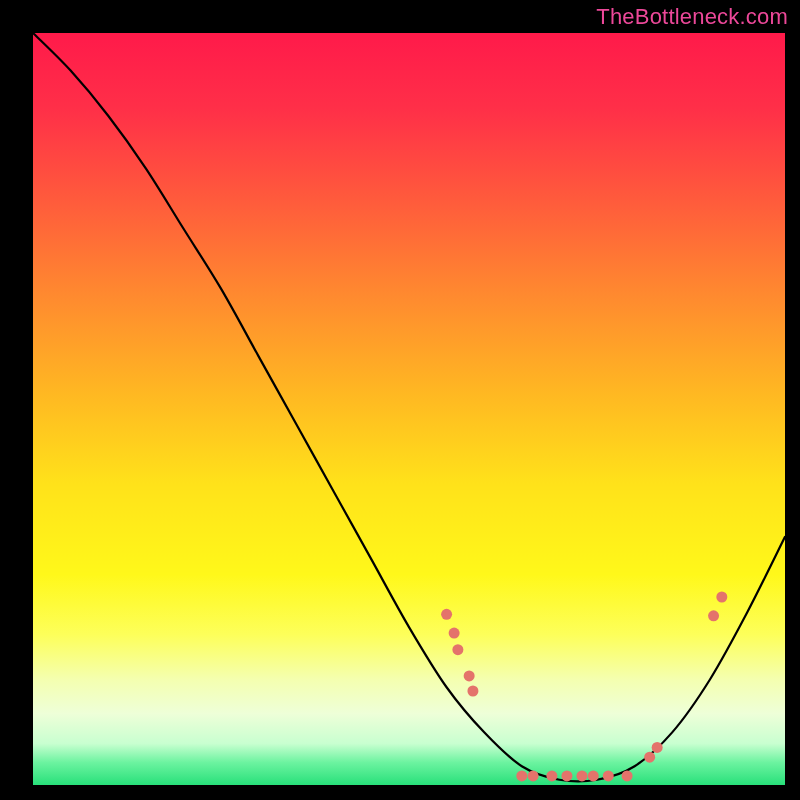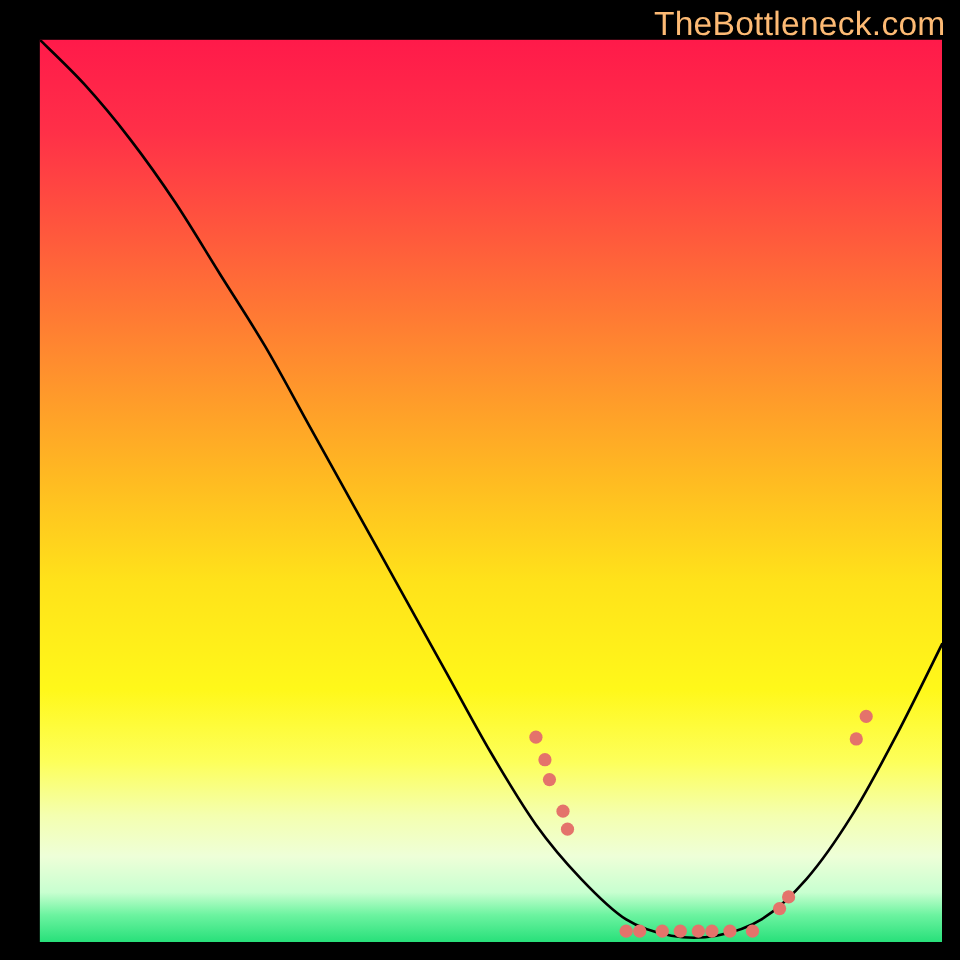--- a/index.html
+++ b/index.html
@@ -29,22 +29,22 @@
   .curve-svg {
     position: absolute;
     inset: 0;
     width: 100%;
     height: 100%;
   }
   .watermark {
     position: absolute;
     top: 4px;
     right: 12px;
-    color: #fdba74;
-    font-size: 28px;
+    color: #ec4899;
+    font-size: 22px;
     font-weight: 400;
     letter-spacing: 0.2px;
   }
 </style>
 </head>
 <body>
 
 <div class="outer">
   <div class="plot-area" id="plot-area" style="left: 33px; top: 33px; width: 752px; height: 752px;">
     <div class="gradient-bg" id="gradient-bg" style="background: linear-gradient(rgb(255, 26, 74) 0%, rgb(255, 47, 72) 10%, rgb(255, 90, 60) 22%, rgb(255, 138, 47) 35%, rgb(255, 184, 34) 48%, rgb(255, 226, 26) 60%, rgb(255, 248, 26) 72%, rgb(253, 255, 90) 80%, rgb(244, 255, 176) 86%, rgb(238, 255, 216) 90.5%, rgb(200, 255, 208) 94.5%, rgb(108, 243, 160) 97%, rgb(40, 224, 122) 100%);"></div>

